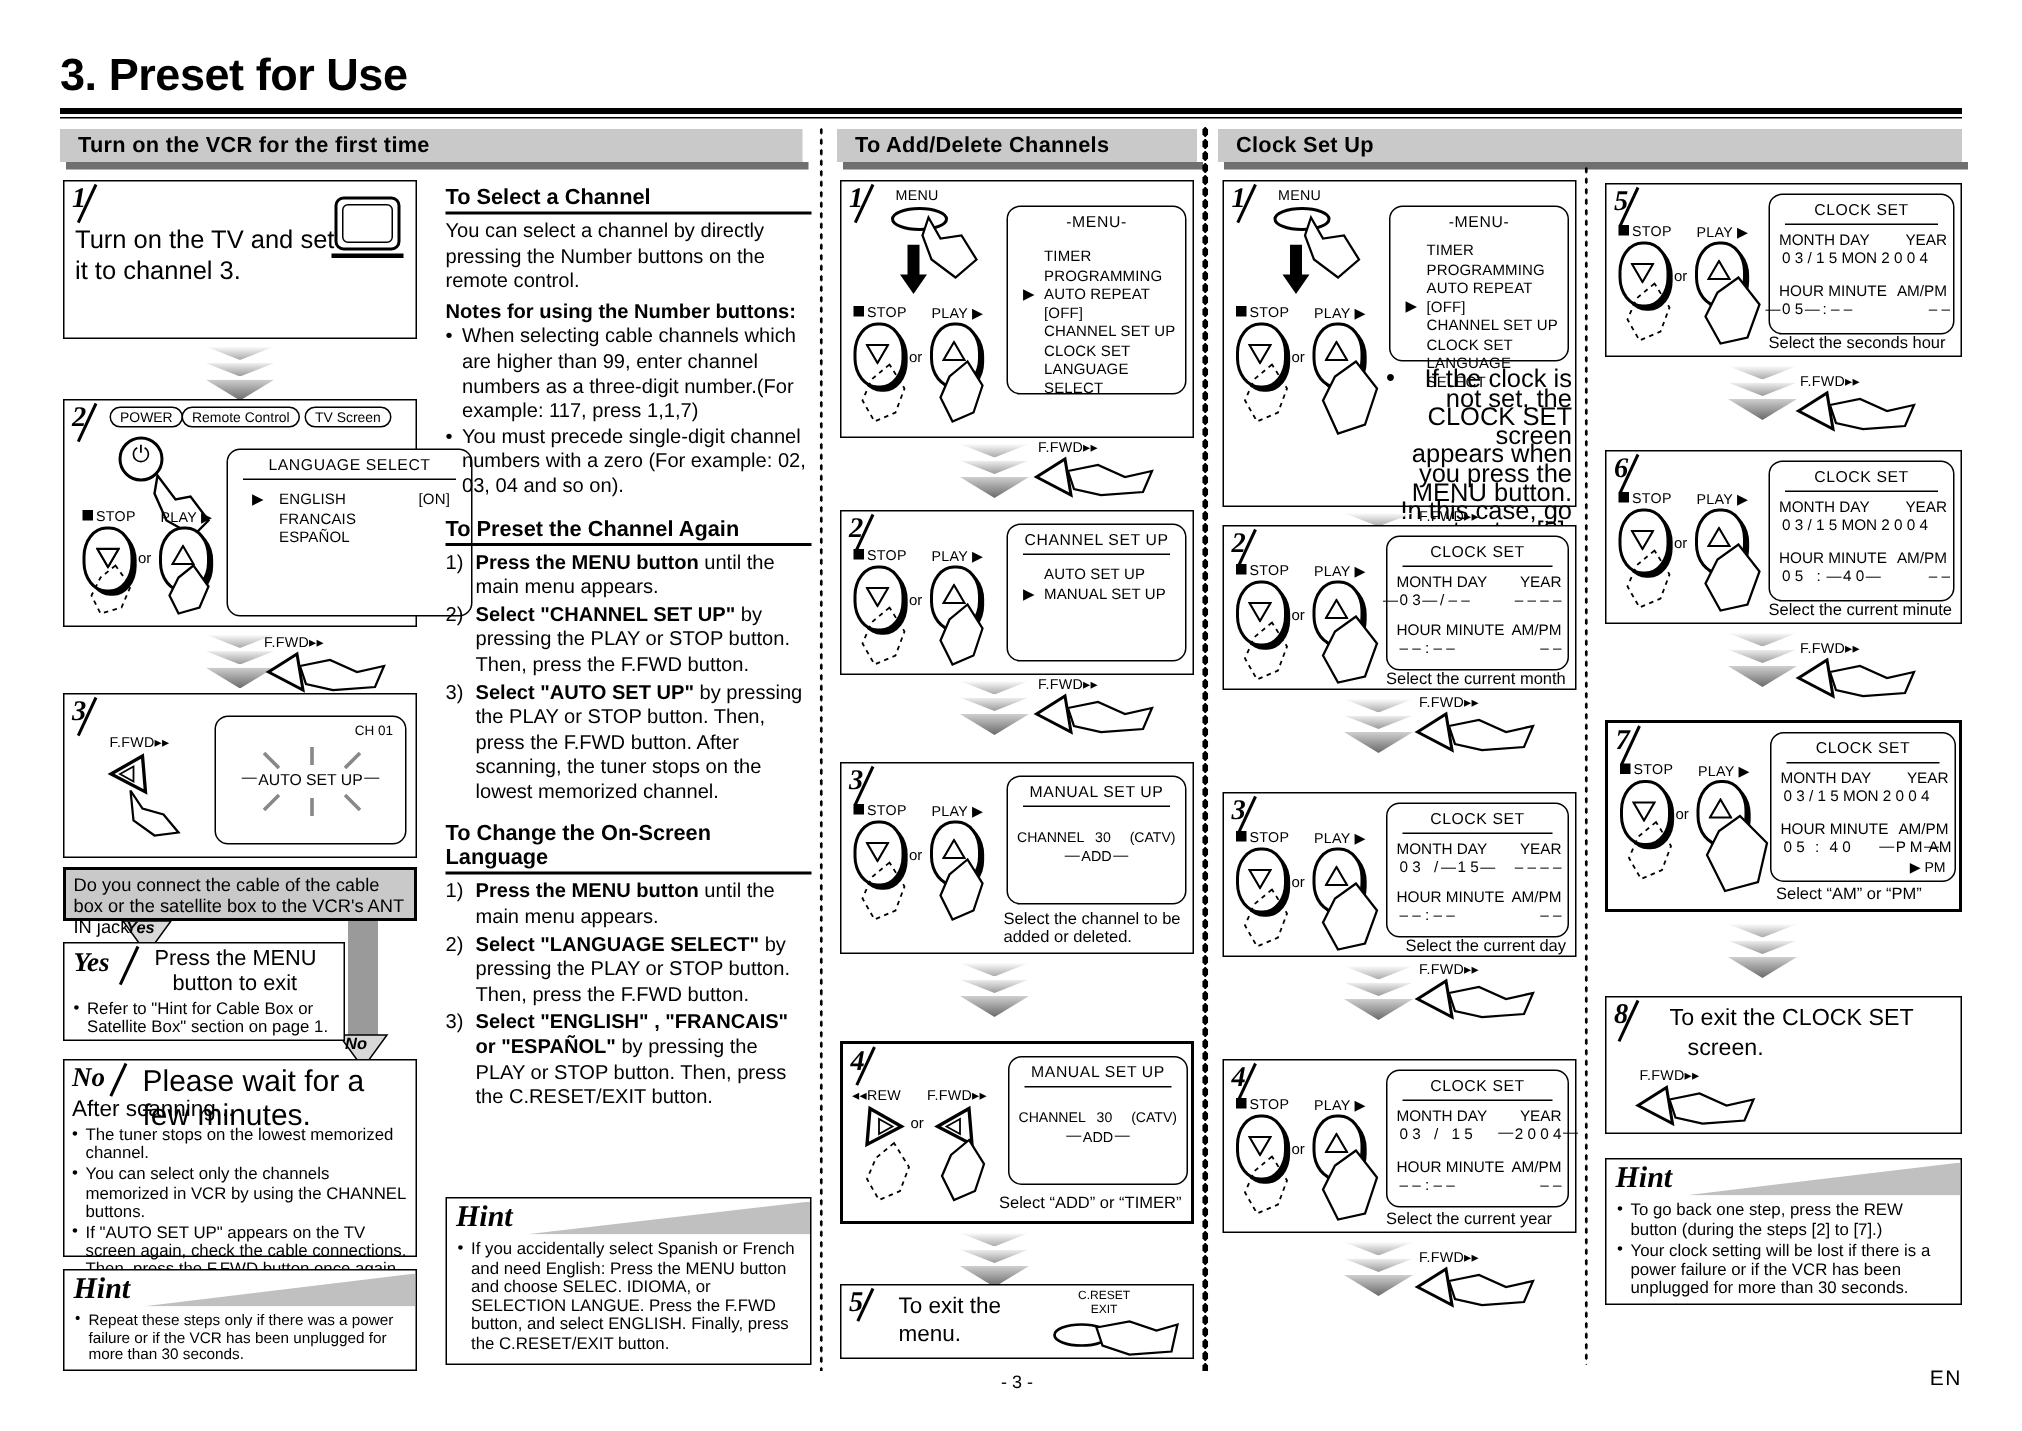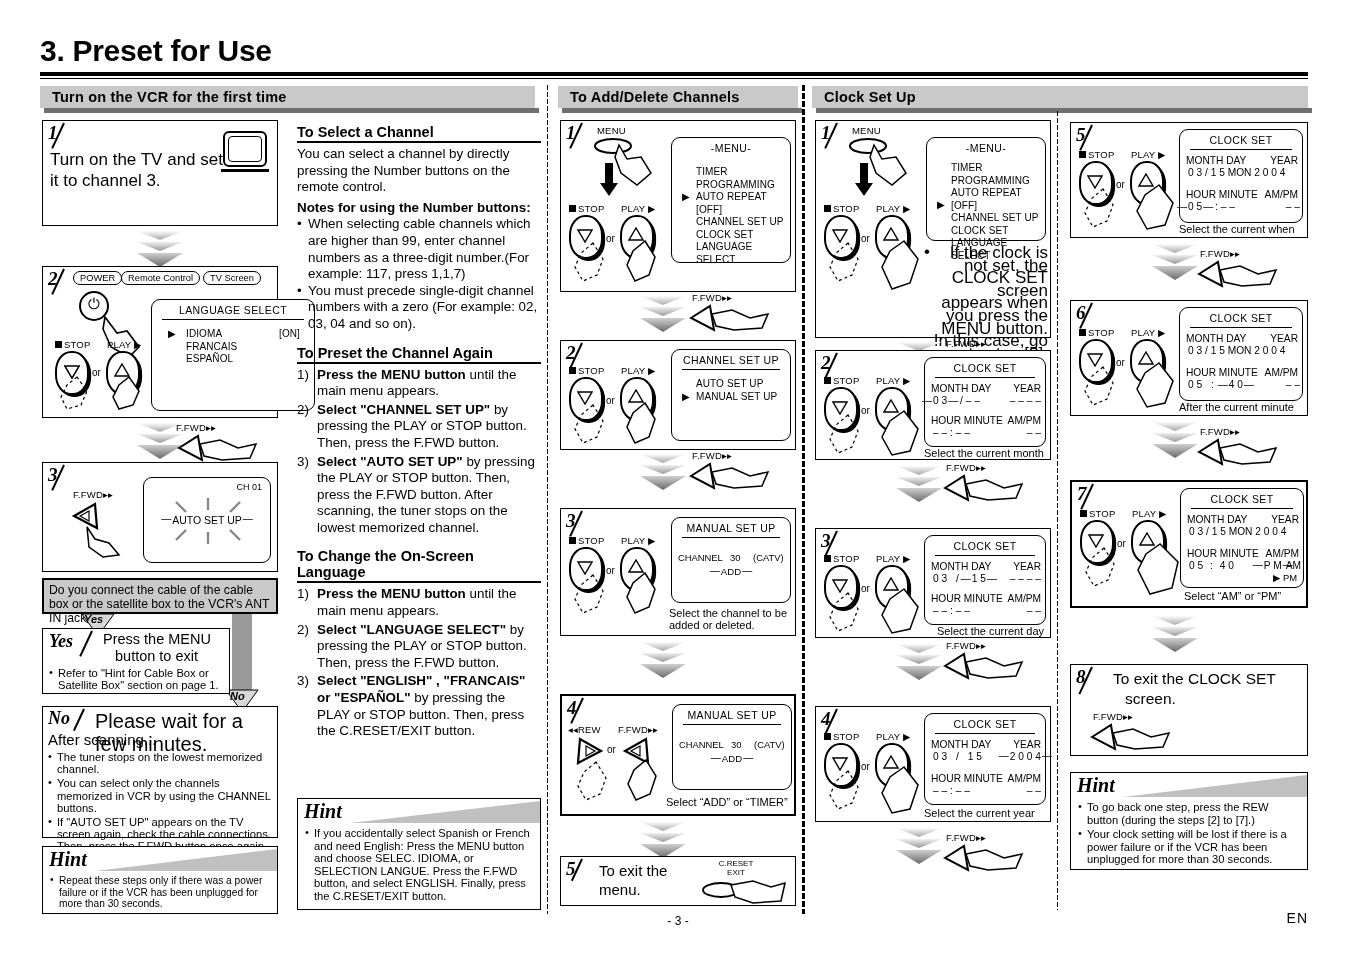--- a/index.html
+++ b/index.html
@@ -205,21 +205,21 @@
       <svg width="34" height="36" viewBox="0 0 34 36">
           <path d="M20 2 L10 10 L4 22 L10 34 L24 30 L30 16 Z" fill="#fff" stroke="#000" stroke-width="1.5"></path>
         </svg>
     </div>
 
     <div class="osd" style="left:108px; top:32px; width:164px; height:112px;">
       <div class="osd-title">LANGUAGE SELECT</div>
       <div class="osd-rule"></div>
       <div class="osd-body menu-list" style="padding-left:34px; padding-top:8px;">
         <div class="cursor" style="top:8px;">▶</div>
-        <div><span>IDIOMA</span><span style="position:absolute;right:14px;">[ON]</span></div>
+        <div><span>ENGLISH</span><span style="position:absolute;right:14px;">[ON]</span></div>
         <div>FRANCAIS</div>
         <div>ESPAÑOL</div>
       </div>
     </div>
   </div>
 
   <div class="arrow" style="left:137px; top:423px;">
       <i></i>
       <i></i>
       <i></i>
@@ -944,21 +944,21 @@
         <span>HOUR</span> <span>MINUTE</span>
         <span style="float:right;">AM/PM</span>
       </div>
       <div class="osd-grid" style="position:absolute; left:8px; top:70px; width:112px;">
         <span class="blink">0 5</span>
         <span style="margin-left:10px;">:</span>
         <span>– –</span>
         <span style="float:right;">– –</span>
       </div>
     </div>
-    <div class="caption" style="left:108px; top:100px;">Select the current when</div>
+    <div class="caption" style="left:108px; top:100px;">Select the seconds hour</div>
   </div>
 
   <div class="arrow" style="left:1152px; top:244px;">
       <i></i>
       <i></i>
       <i></i>
     </div>
   <div class="lbl" style="left:1200px; top:248px;"><span>F.FWD</span>▸▸</div>
   <div class="hand" style="left:1196px; top:258px;">
     <svg width="86" height="32" viewBox="0 0 86 32">
@@ -1011,21 +1011,21 @@
         <span>HOUR</span> <span>MINUTE</span>
         <span style="float:right;">AM/PM</span>
       </div>
       <div class="osd-grid" style="position:absolute; left:8px; top:70px; width:112px;">
         <span>0 5</span>
         <span style="margin-left:6px;">:</span>
         <span class="blink" style="margin-left:12px;">4 0</span>
         <span style="float:right;">– –</span>
       </div>
     </div>
-    <div class="caption" style="left:108px; top:100px;">After the current minute</div>
+    <div class="caption" style="left:108px; top:100px;">Select the current minute</div>
   </div>
 
   <div class="arrow" style="left:1152px; top:422px;">
       <i></i>
       <i></i>
       <i></i>
     </div>
   <div class="lbl" style="left:1200px; top:426px;"><span>F.FWD</span>▸▸</div>
   <div class="hand" style="left:1196px; top:436px;">
     <svg width="86" height="32" viewBox="0 0 86 32">

